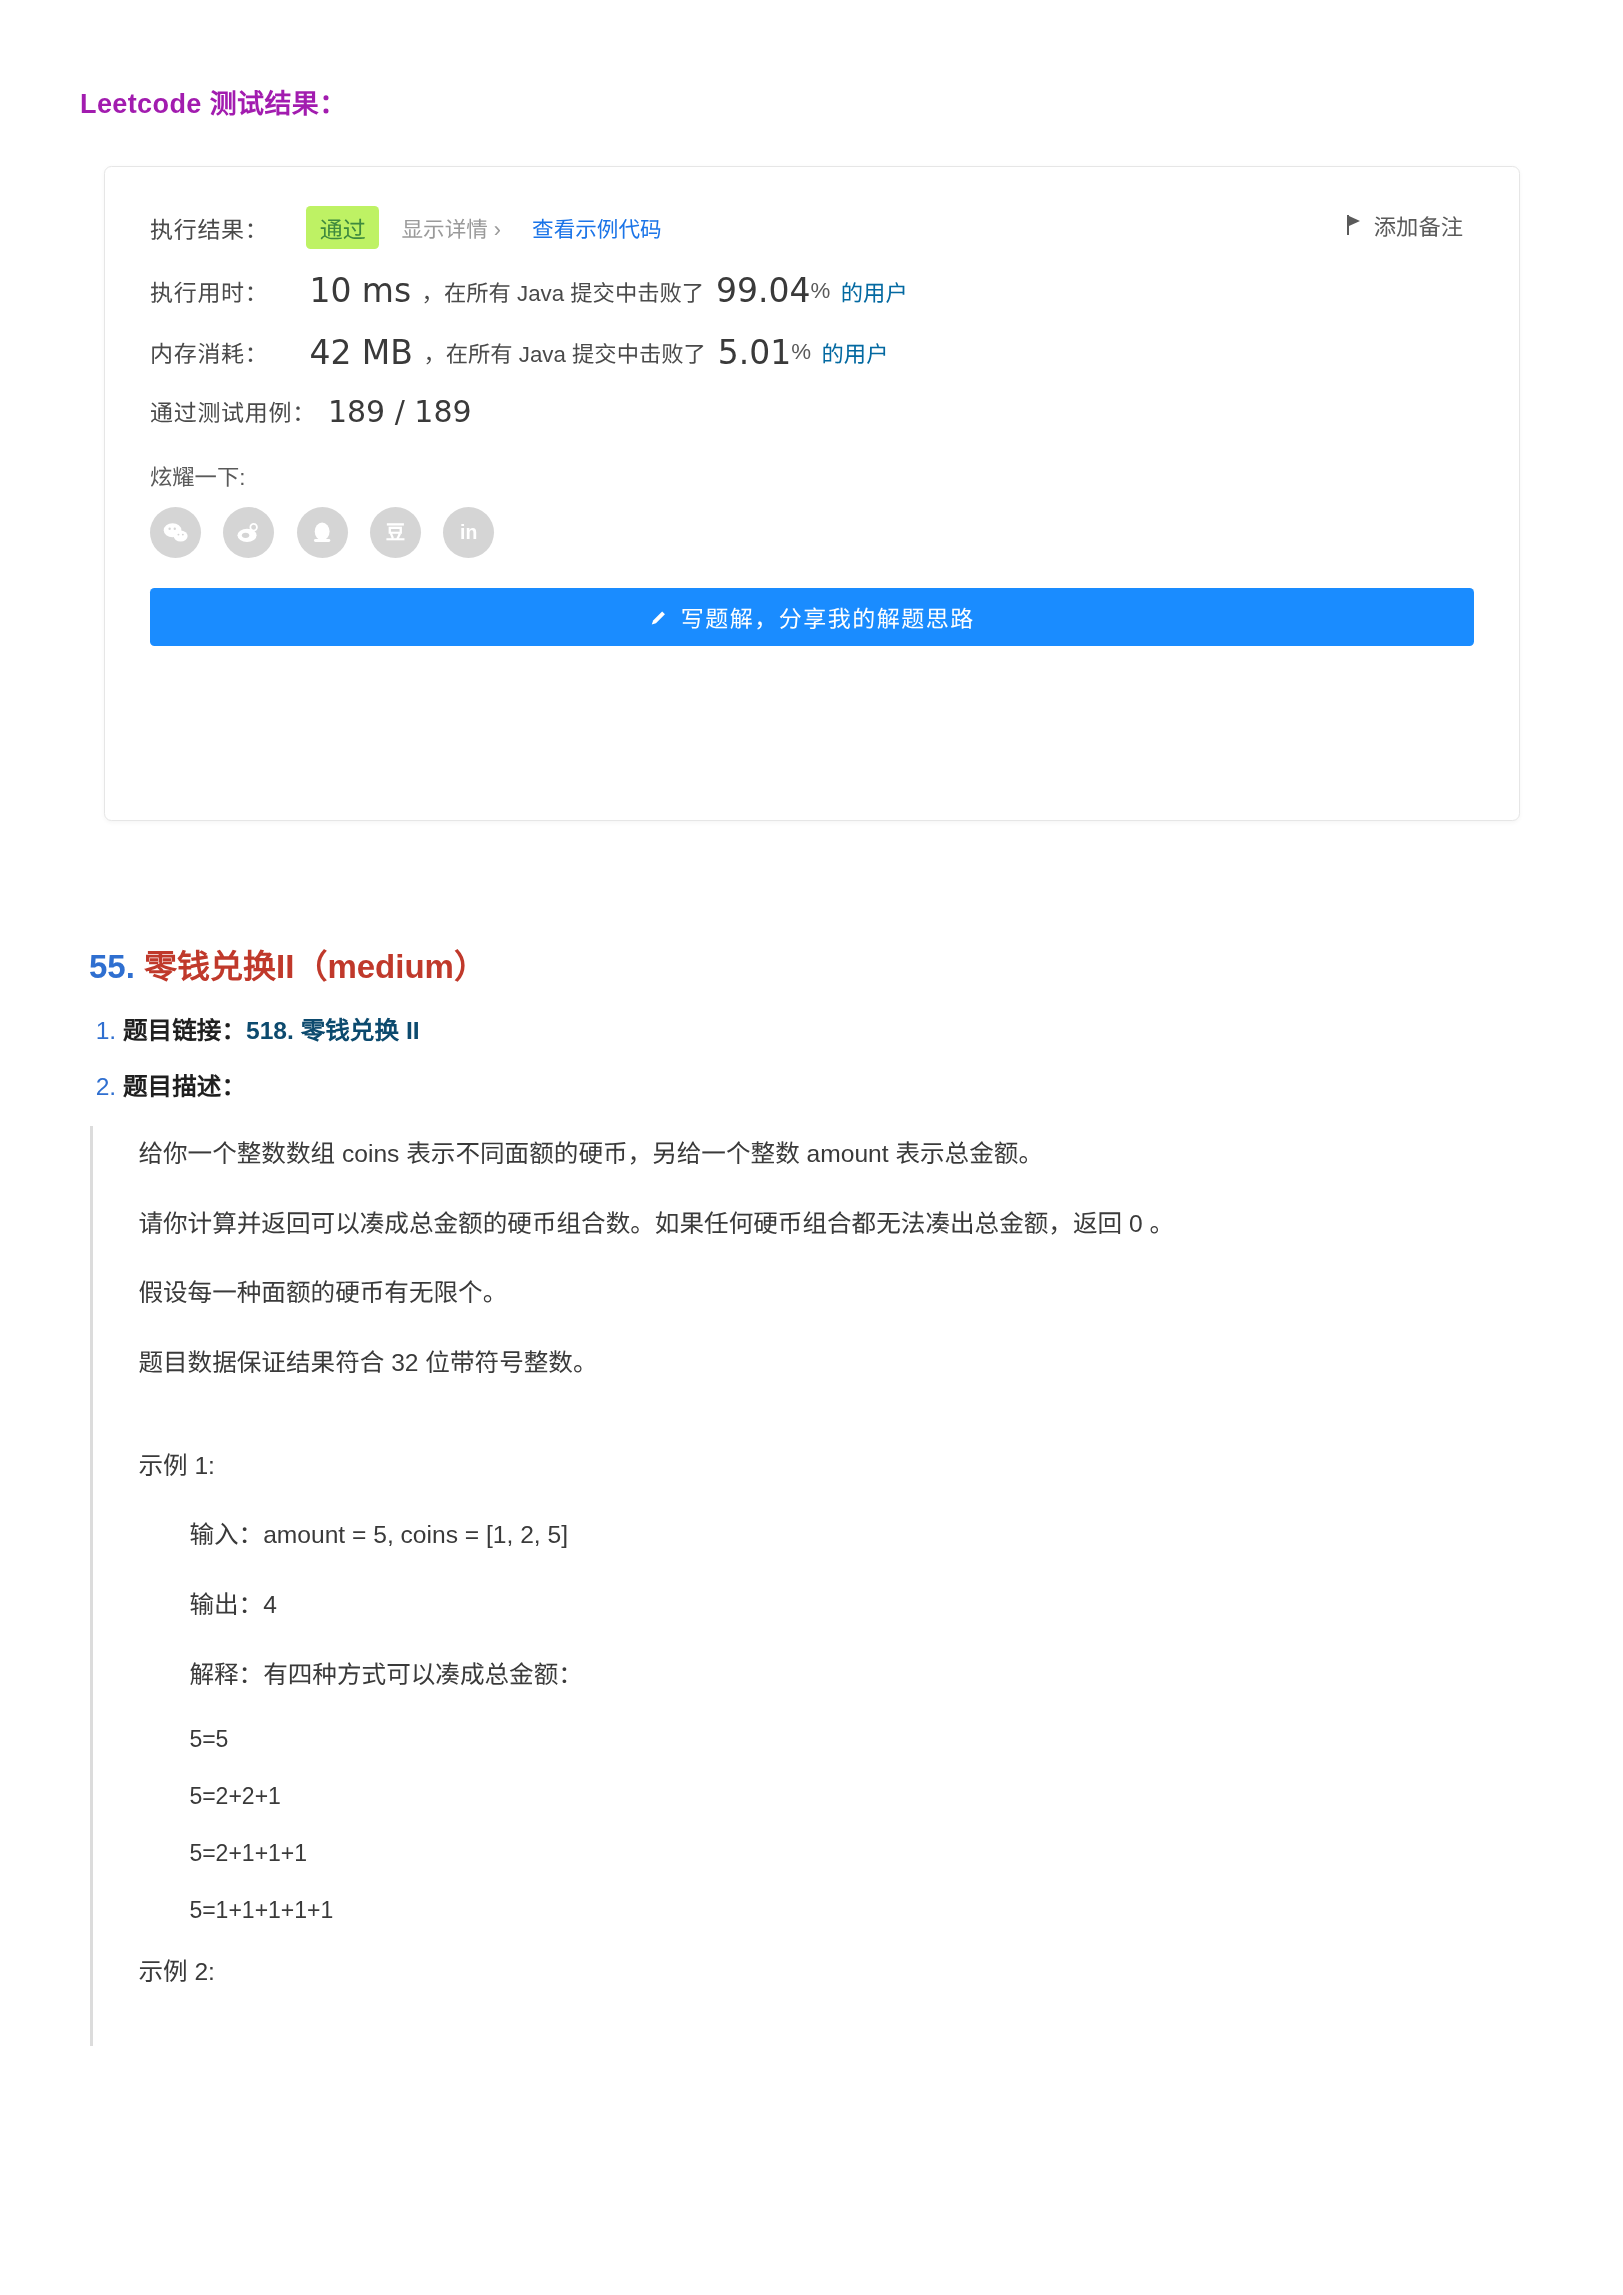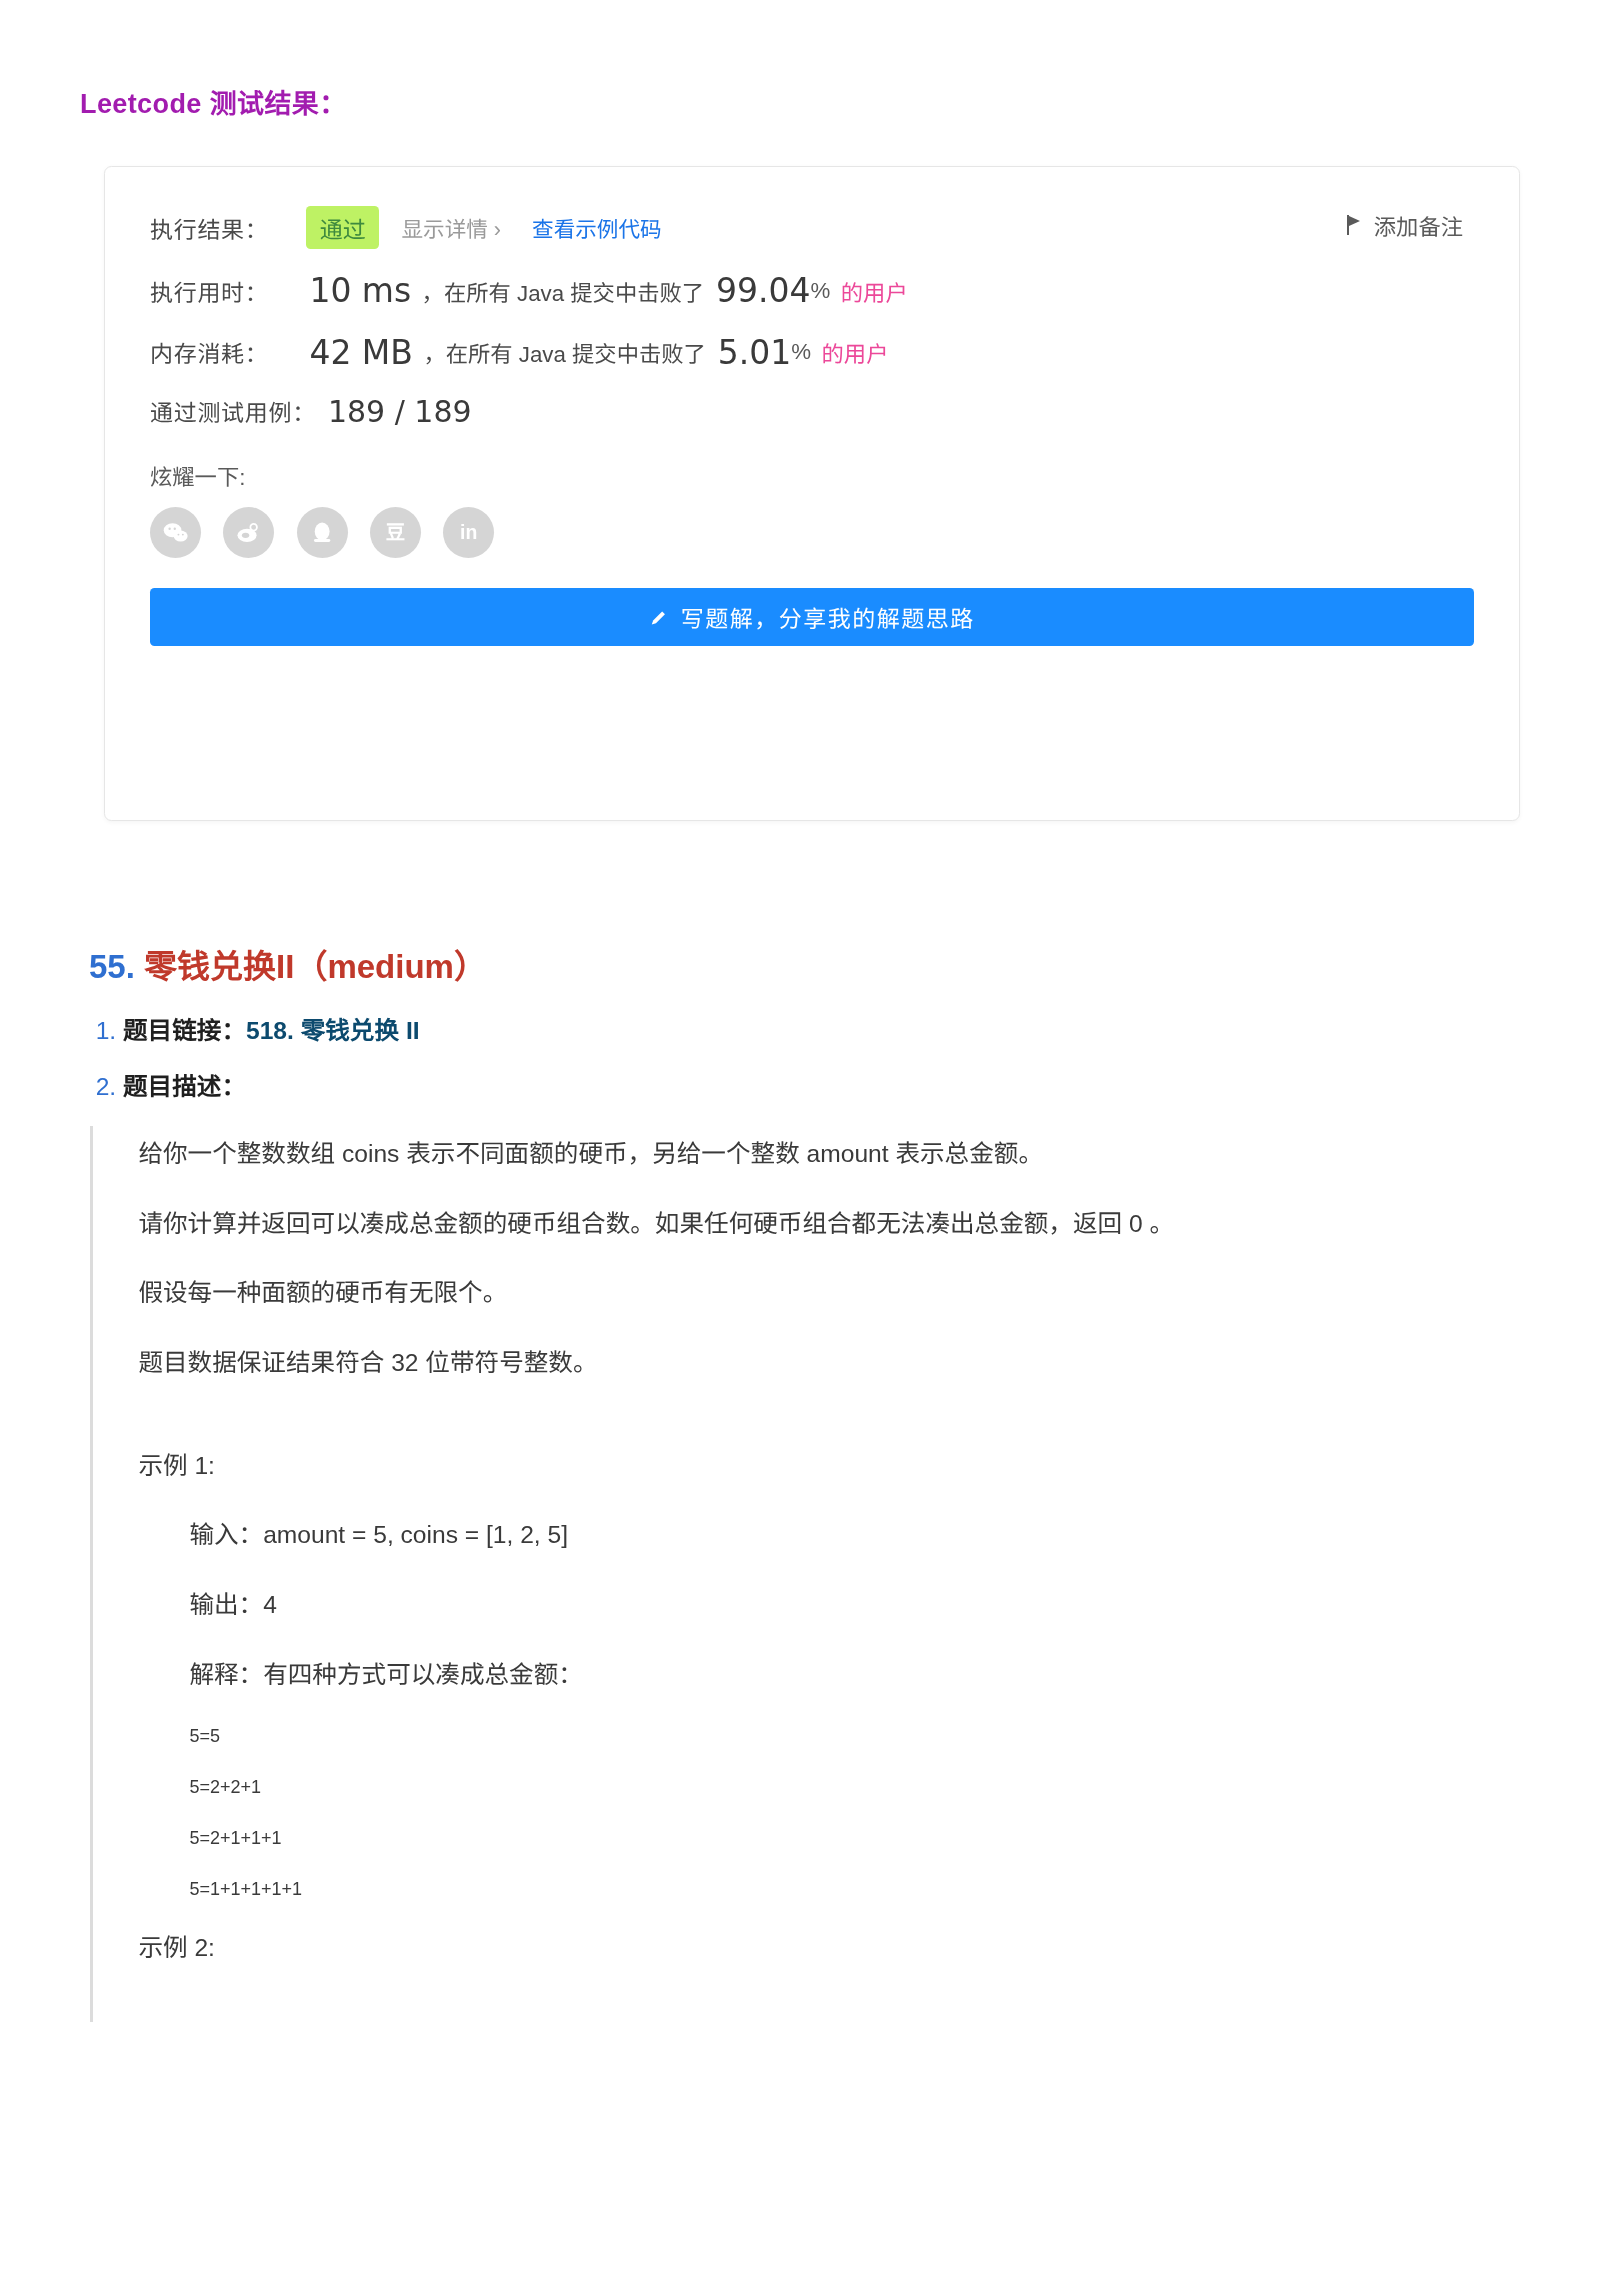--- a/index.html
+++ b/index.html
@@ -123,21 +123,21 @@
     color: #3a3a3a;
     margin-left: 12px;
     font-family: "DejaVu Sans", sans-serif;
   }
   .pct-sign {
     font-size: 22.3px;
     color: #5a5a5a;
   }
   .metric-tail {
     font-size: 22.3px;
-    color: #ec4899;
+    color: #0369a1;
     margin-left: 10.4px;
   }
   .cases {
     font-size: 30px;
     color: #3a3a3a;
     margin-left: 12px;
     font-family: "DejaVu Sans", sans-serif;
   }
   .share-label {
     font-size: 22.3px;
@@ -217,21 +217,21 @@
   }
   .quote p {
     margin: 0 0 34px 0;
     font-size: 24.6px;
     line-height: 1.45;
     color: #3a3a3a;
   }
   .quote .blank { height: 33px; }
   .quote .indent1 { margin-left: 51px; }
   .quote .code {
-    font-size: 18px;
+    font-size: 23px;
     margin-left: 51px;
     margin-bottom: 30px;
     color: #3a3a3a;
   }
 </style>
 </head>
 <body>
 
 <div class="page">
 

